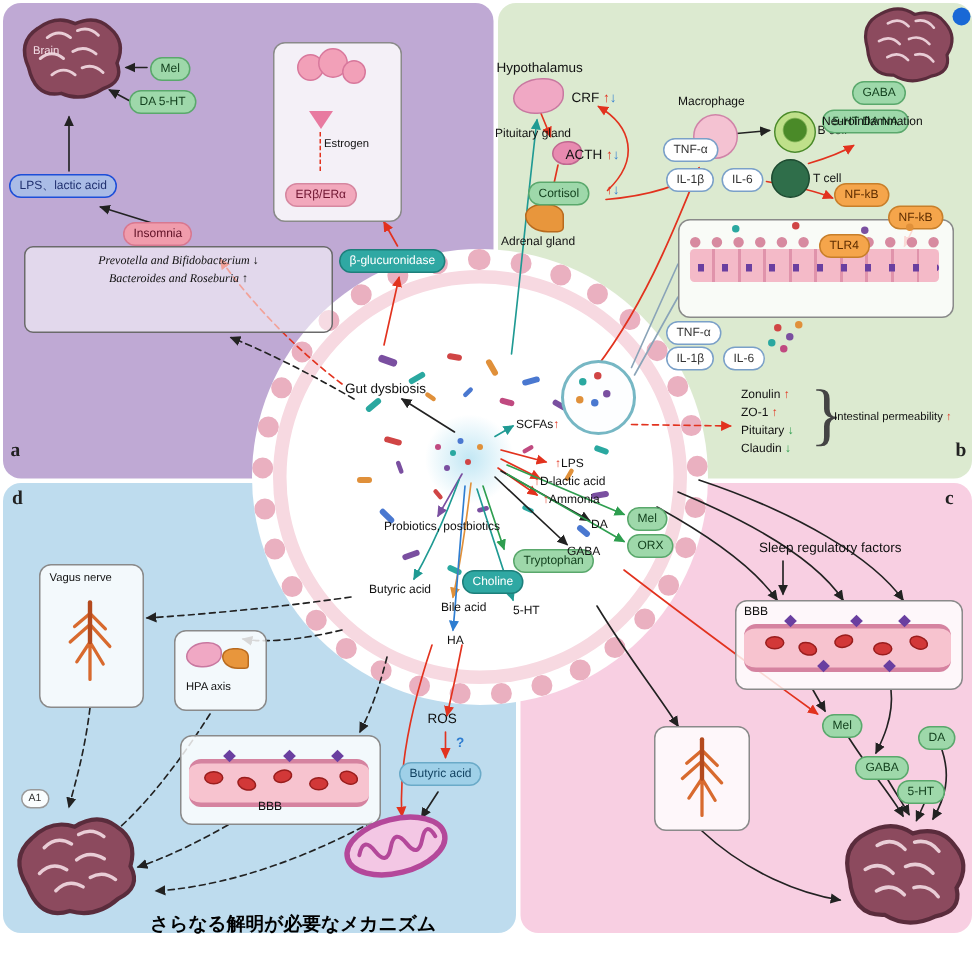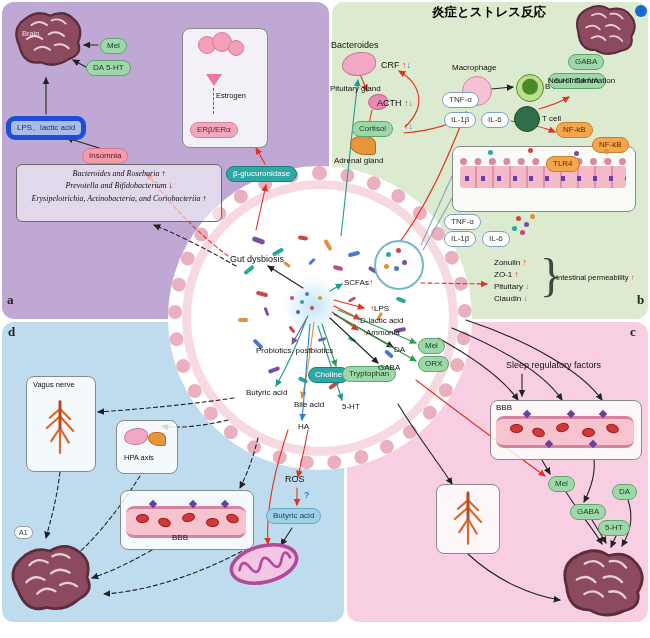--- a/index.html
+++ b/index.html
@@ -12,21 +12,21 @@
   #gut{position:absolute;left:168px;top:166px;width:276px;height:276px;background:#fff;border:14px dotted #eab0c0;border-radius:50%;box-shadow:inset 0 0 0 9px #f7d9e1;z-index:2}
   .burst{position:absolute;left:283px;top:276px;width:60px;height:60px;border-radius:50%;background:radial-gradient(circle,#c2e7f4 0%,rgba(194,231,244,0) 70%);z-index:3}
   #arrows{position:absolute;left:0;top:0;z-index:4;pointer-events:none}
   .lbl{position:absolute;font-size:9px;color:#111;white-space:nowrap;z-index:6;line-height:1.15}
   .sm{font-size:8px}.xs{font-size:7.5px}
   .pill{position:absolute;border-radius:9px;font-size:8px;line-height:1;padding:3px 6px;white-space:nowrap;z-index:6;box-sizing:border-box}
   .pill.green{background:#9ed8aa;color:#14421f;border:1px solid #5aa86c}
   .pill.teal{background:#2fa8a3;color:#fff;border:1px solid #1d7f7b}
   .pill.orange{background:#f5a54b;color:#5e2d00;border:1px solid #c87f2a}
   .pill.pink{background:#f2a8bc;color:#6e1430;border:1px solid #d687a0}
-  .pill.blue{background:#aabce6;color:#1f2f6e;border:5px solid #1d4ed8}
+  .pill.blue{background:#aabce6;color:#1f2f6e;border:1px solid #1d4ed8}
   .pill.rose{background:#f09cac;color:#5e1025;border:1px solid #d87890}
   .pill.cyto{background:#fff;color:#333;border:1px solid #7aa0c8}
   .pill.lblue{background:#9fd0e8;color:#0f3f5e;border:1px solid #6aaac8}
   .pill.white{background:rgba(255,255,255,.92);color:#333;border:1px solid #999;font-size:7px;padding:2px 4px}
   .box{position:absolute;background:rgba(255,255,255,.82);border:1px solid #8a8a8a;border-radius:8px;z-index:5}
   .title{position:absolute;font-weight:bold;font-size:12.5px;color:#000;z-index:8;white-space:nowrap}
   .letter{position:absolute;font-family:"Liberation Serif",serif;font-weight:bold;font-size:13px;color:#222;z-index:8}
   .arr-up{color:#e2321e}.arr-dn{color:#2e7dd1}.arr-gn{color:#2e9e4f}
   .blob{position:absolute;z-index:5}
   .cell{position:absolute;border-radius:50%;z-index:5}
@@ -126,37 +126,36 @@
   <svg class="blob" style="left:554px;top:538px;width:94px;height:90px;transform:rotate(8deg)">
       <use href="#brainSym"></use>
     </svg>
 
   <div class="lbl xs" style="left:22px;top:30px;color:#f2dce4">Brain</div>
   <div class="pill green" style="left:100px;top:38px">Mel</div>
   <div class="pill green" style="left:86px;top:60px">DA 5-HT</div>
   <div class="pill blue xs" style="left:6px;top:116px">LPS、lactic acid</div>
   <div class="pill rose" style="left:82px;top:148px">Insomnia</div>
   <div class="bacteria-box">
+    <div>Prevotella and Bifidobacterium ↓</div>
     <div>Bacteroides and Roseburia ↑</div>
-    <div>Prevotella and Bifidobacterium ↓</div>
-    <div>Erysipelotrichia, Actinobacteria, and Coriobacteriia ↑</div>
   </div>
 
   <div class="box" style="left:182px;top:28px;width:84px;height:118px"></div>
   <span class="cell" style="left:198px;top:36px;width:16px;height:16px;background:#f2a0b8;border:1px solid #d8789c"></span>
   <span class="cell" style="left:212px;top:32px;width:18px;height:18px;background:#f2a0b8;border:1px solid #d8789c"></span>
   <span class="cell" style="left:228px;top:40px;width:14px;height:14px;background:#f2a0b8;border:1px solid #d8789c"></span>
   <span class="blob" style="left:206px;top:74px;width:0;height:0;border-left:8px solid transparent;border-right:8px solid transparent;border-top:12px solid #e87aa0"></span>
   <span class="blob" style="left:213px;top:88px;width:0;height:26px;border-left:1px dashed #e2321e"></span>
   <div class="lbl xs" style="left:216px;top:92px">Estrogen</div>
   <div class="pill pink" style="left:190px;top:122px">ERβ/ERα</div>
   <div class="pill teal" style="left:226px;top:166px">β-glucuronidase</div>
   <div class="letter" style="left:7px;top:292px">a</div>
 
-  <div class="lbl" style="left:331px;top:40px">Bacteroides</div>
+  <div class="lbl" style="left:331px;top:40px">Hypothalamus</div>
   <span class="blob" style="left:342px;top:52px;width:32px;height:22px;background:#f0a8c4;border:1px solid #c878a0;border-radius:60% 40% 55% 45%"></span>
   <div class="lbl" style="left:381px;top:60px"><span>CRF</span> <span class="arr-up">↑</span><span class="arr-dn">↓</span></div>
   <div class="lbl sm" style="left:330px;top:84px">Pituitary gland</div>
   <span class="blob" style="left:368px;top:94px;width:18px;height:14px;background:#e88ab0;border:1px solid #c06890;border-radius:55% 45% 50% 50%"></span>
   <div class="lbl" style="left:377px;top:98px"><span>ACTH</span> <span class="arr-up">↑</span><span class="arr-dn">↓</span></div>
   <div class="pill green" style="left:352px;top:121px">Cortisol</div>
   <div class="lbl" style="left:404px;top:121px"><span class="arr-up">↑</span><span class="arr-dn">↓</span></div>
   <span class="blob" style="left:350px;top:136px;width:24px;height:17px;background:#e8963c;border:1px solid #b86a1e;border-radius:50% 50% 20% 70%"></span>
   <div class="lbl sm" style="left:334px;top:156px">Adrenal gland</div>
   <div class="lbl sm" style="left:452px;top:63px">Macrophage</div>
@@ -203,21 +202,21 @@
 
   <div class="lbl" style="left:230px;top:254px">Gut dysbiosis</div>
   <div class="lbl sm" style="left:344px;top:278px"><span>SCFAs</span><span class="arr-up">↑</span></div>
   <div class="lbl sm" style="left:370px;top:304px"><span class="arr-up">↑</span><span>LPS</span></div>
   <div class="lbl sm" style="left:356px;top:316px"><span class="arr-up">↑</span><span>D-lactic acid</span></div>
   <div class="lbl sm" style="left:362px;top:328px"><span class="arr-up">↑</span><span>Ammonia</span></div>
   <div class="lbl sm" style="left:256px;top:346px">Probiotics, postbiotics</div>
   <div class="lbl sm" style="left:246px;top:388px">Butyric acid</div>
   <div class="lbl sm" style="left:294px;top:400px">Bile acid</div>
   <div class="lbl sm" style="left:298px;top:422px">HA</div>
-  <div class="pill teal" style="left:308px;top:367px">Choline</div>
+  <div class="pill teal" style="left:308px;top:380px">Choline</div>
   <div class="pill green" style="left:342px;top:366px">Tryptophan</div>
   <div class="lbl sm" style="left:342px;top:402px">5-HT</div>
   <div class="lbl sm" style="left:378px;top:363px">GABA</div>
   <div class="lbl sm" style="left:394px;top:345px">DA</div>
   <div class="pill green" style="left:418px;top:338px">Mel</div>
   <div class="pill green" style="left:418px;top:356px">ORX</div>
 
   <div class="lbl" style="left:506px;top:360px">Sleep regulatory factors</div>
   <div class="box" style="left:490px;top:400px;width:150px;height:58px"></div>
   <div class="lbl sm" style="left:496px;top:403px">BBB</div>
@@ -358,15 +357,15 @@
       <path d="M297,488 L297,505" stroke="#e2321e" marker-end="url(#mR)"></path>
       <path d="M292,528 L281,545" stroke="#222" marker-end="url(#mB)"></path>
       <path d="M308,430 C303,456 300,468 298,477" stroke="#e2321e" marker-end="url(#mR)"></path>
       <path d="M288,430 C272,478 266,516 268,544" stroke="#e2321e" marker-end="url(#mR)"></path>
       <path d="M234,398 C178,406 128,410 98,412" stroke="#222" stroke-dasharray="4 3" marker-end="url(#mB)"></path>
       <path d="M228,420 C195,428 172,428 162,426" stroke="#222" stroke-dasharray="4 3" marker-end="url(#mB)"></path>
       <path d="M258,438 C252,462 246,476 240,488" stroke="#222" stroke-dasharray="4 3" marker-end="url(#mB)"></path>
     </g>
   </svg>
 
-  <div class="title" style="left:432px;top:4px">炎症とストレス反応</div>
+  <div class="title" style="left:100px;top:608px">さらなる解明が必要なメカニズム</div>
   <span class="bluedot"></span>
 </div>
 
 </body></html>

